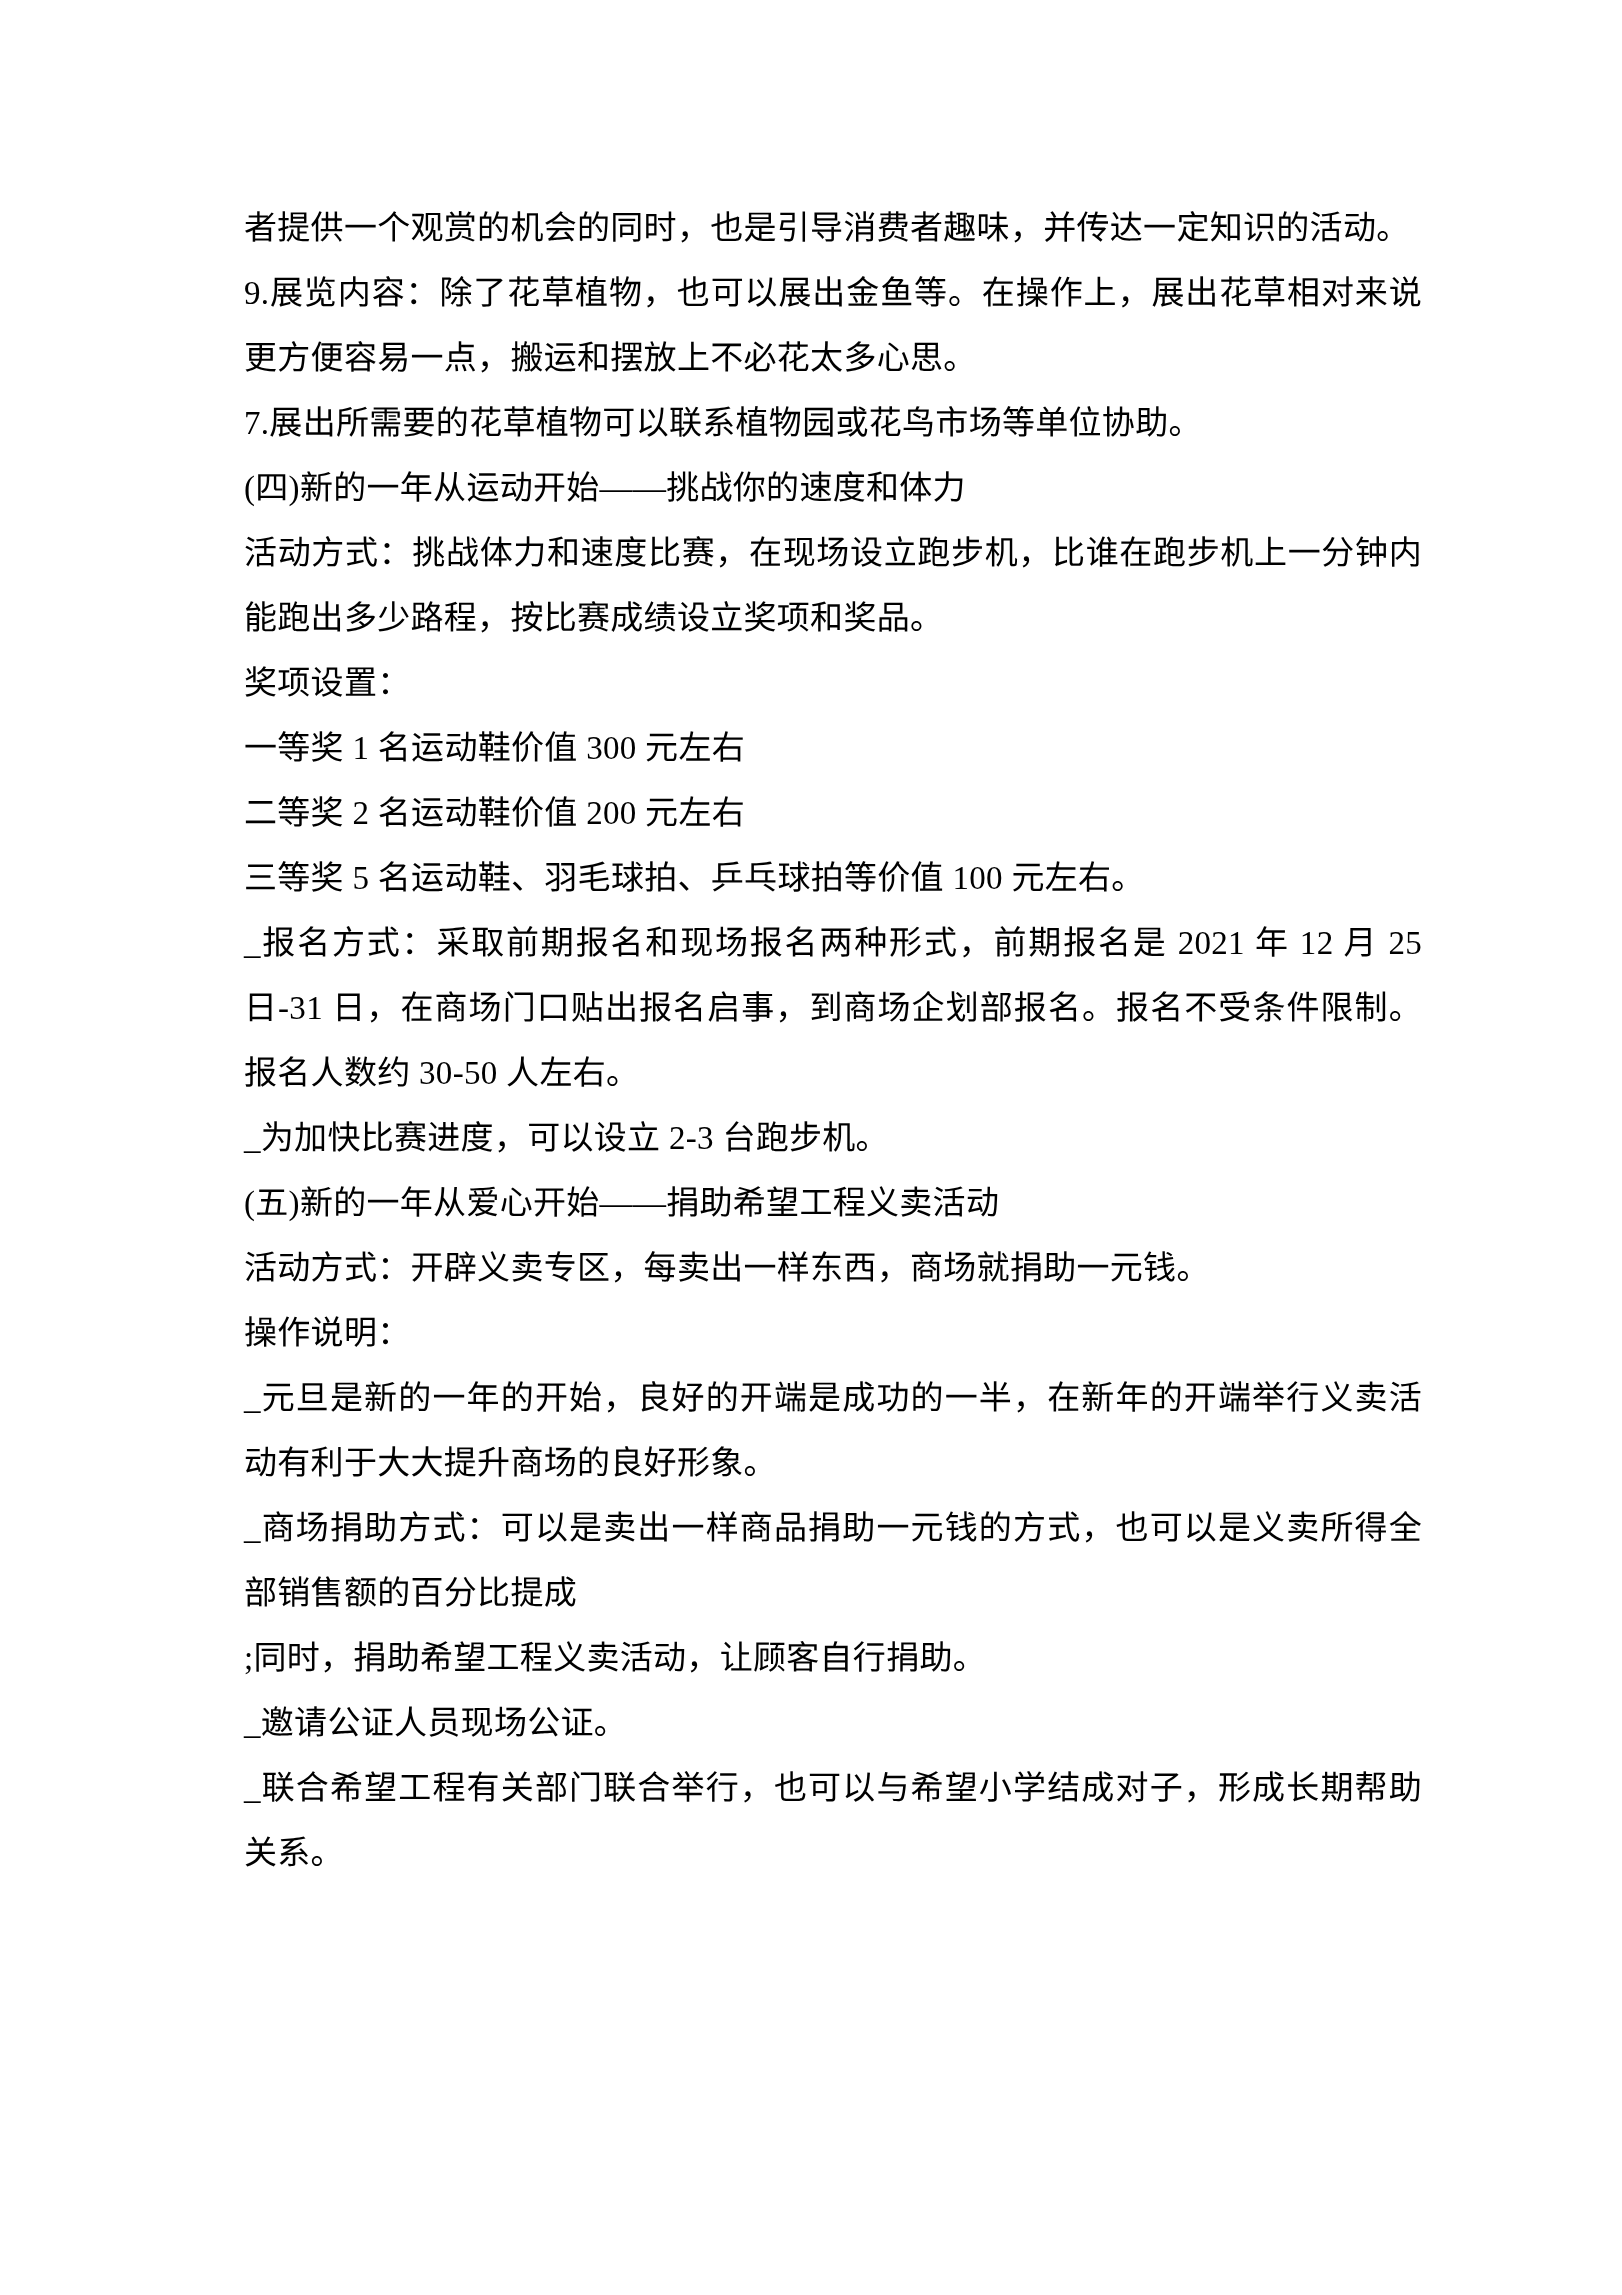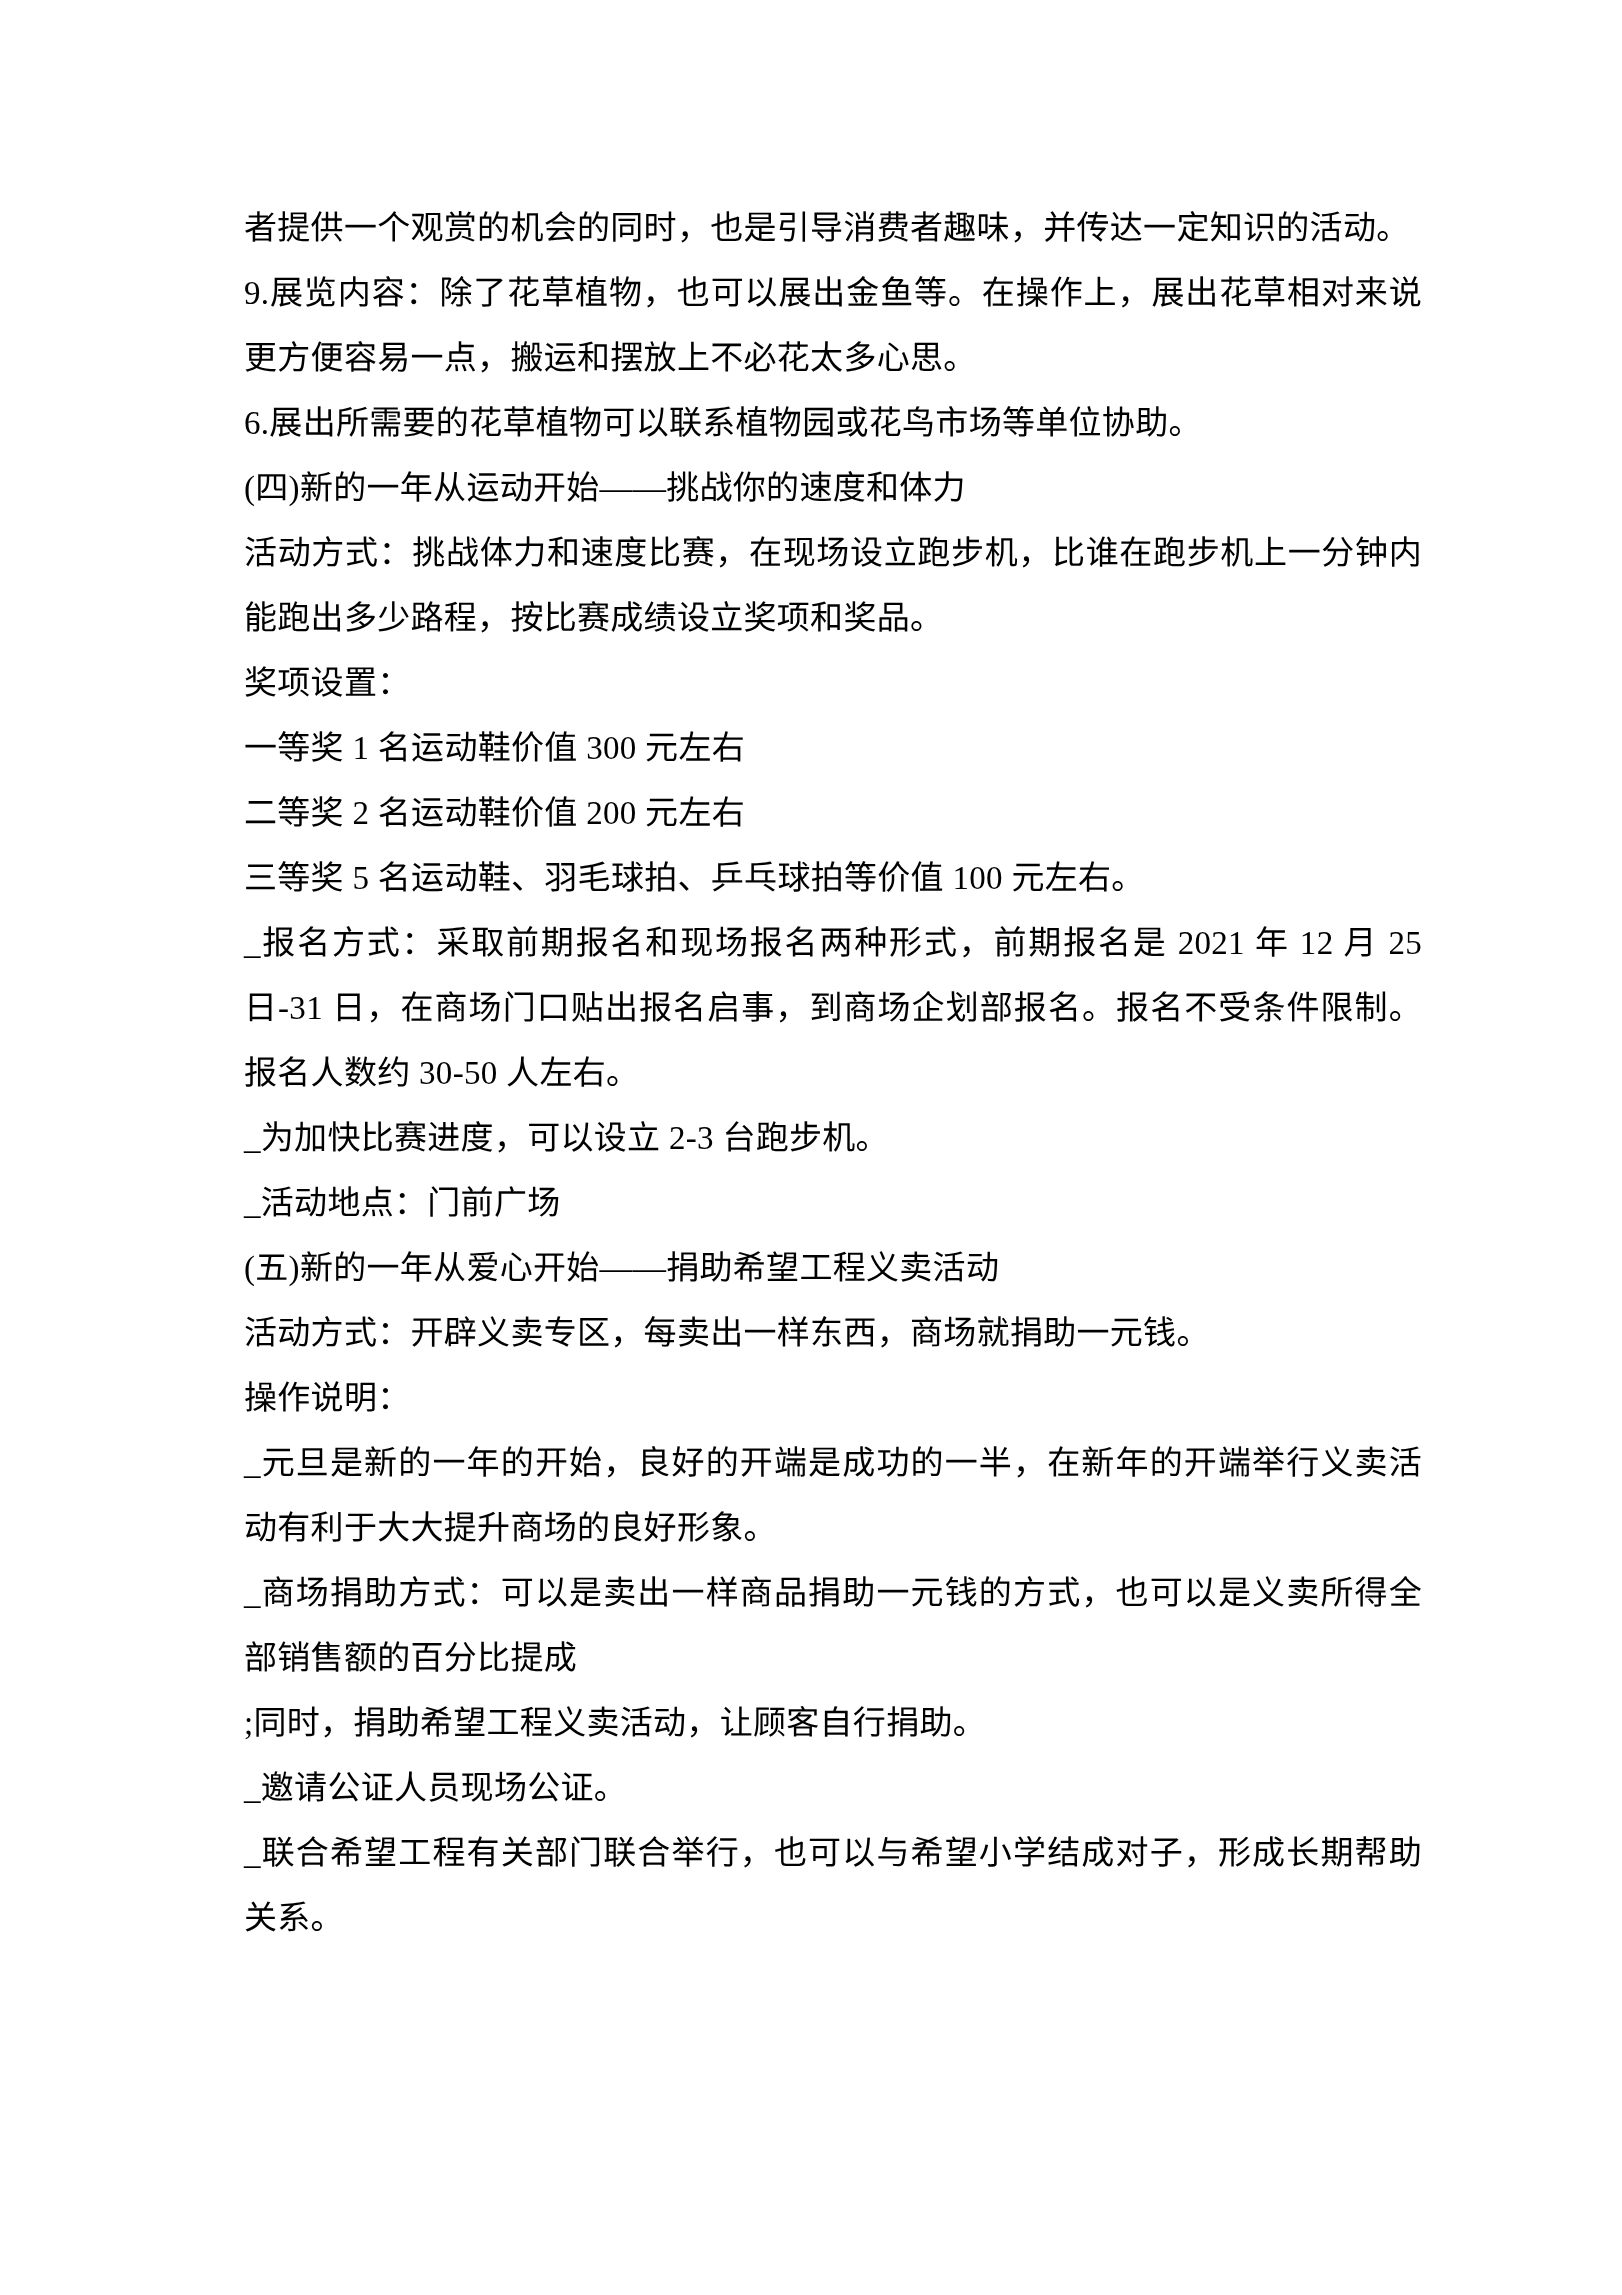--- a/index.html
+++ b/index.html
@@ -40,30 +40,29 @@
     margin-top: 0;
   }
 </style>
 </head>
 <body>
 
 <div class="page">
   <div class="doc-body">
     <p class="line first">者提供一个观赏的机会的同时，也是引导消费者趣味，并传达一定知识的活动。</p>
     <p class="line">9.展览内容：除了花草植物，也可以展出金鱼等。在操作上，展出花草相对来说更方便容易一点，搬运和摆放上不必花太多心思。</p>
-    <p class="line">6.展出所需要的花草植物可以联系植物园或花鸟市场等单位协助。</p>
+    <p class="line">7.展出所需要的花草植物可以联系植物园或花鸟市场等单位协助。</p>
     <p class="line">(四)新的一年从运动开始——挑战你的速度和体力</p>
     <p class="line">活动方式：挑战体力和速度比赛，在现场设立跑步机，比谁在跑步机上一分钟内能跑出多少路程，按比赛成绩设立奖项和奖品。</p>
     <p class="line">奖项设置：</p>
     <p class="line">一等奖 1 名运动鞋价值 300 元左右</p>
     <p class="line">二等奖 2 名运动鞋价值 200 元左右</p>
     <p class="line">三等奖 5 名运动鞋、羽毛球拍、乒乓球拍等价值 100 元左右。</p>
     <p class="line">_报名方式：采取前期报名和现场报名两种形式，前期报名是 2021 年 12 月 25 日-31 日，在商场门口贴出报名启事，到商场企划部报名。报名不受条件限制。报名人数约 30-50 人左右。</p>
     <p class="line">_为加快比赛进度，可以设立 2-3 台跑步机。</p>
-    <p class="line">_活动地点：门前广场</p>
     <p class="line">(五)新的一年从爱心开始——捐助希望工程义卖活动</p>
     <p class="line">活动方式：开辟义卖专区，每卖出一样东西，商场就捐助一元钱。</p>
     <p class="line">操作说明：</p>
     <p class="line">_元旦是新的一年的开始，良好的开端是成功的一半，在新年的开端举行义卖活动有利于大大提升商场的良好形象。</p>
     <p class="line">_商场捐助方式：可以是卖出一样商品捐助一元钱的方式，也可以是义卖所得全部销售额的百分比提成</p>
     <p class="line">;同时，捐助希望工程义卖活动，让顾客自行捐助。</p>
     <p class="line">_邀请公证人员现场公证。</p>
     <p class="line">_联合希望工程有关部门联合举行，也可以与希望小学结成对子，形成长期帮助关系。</p>
   </div>
 </div>

